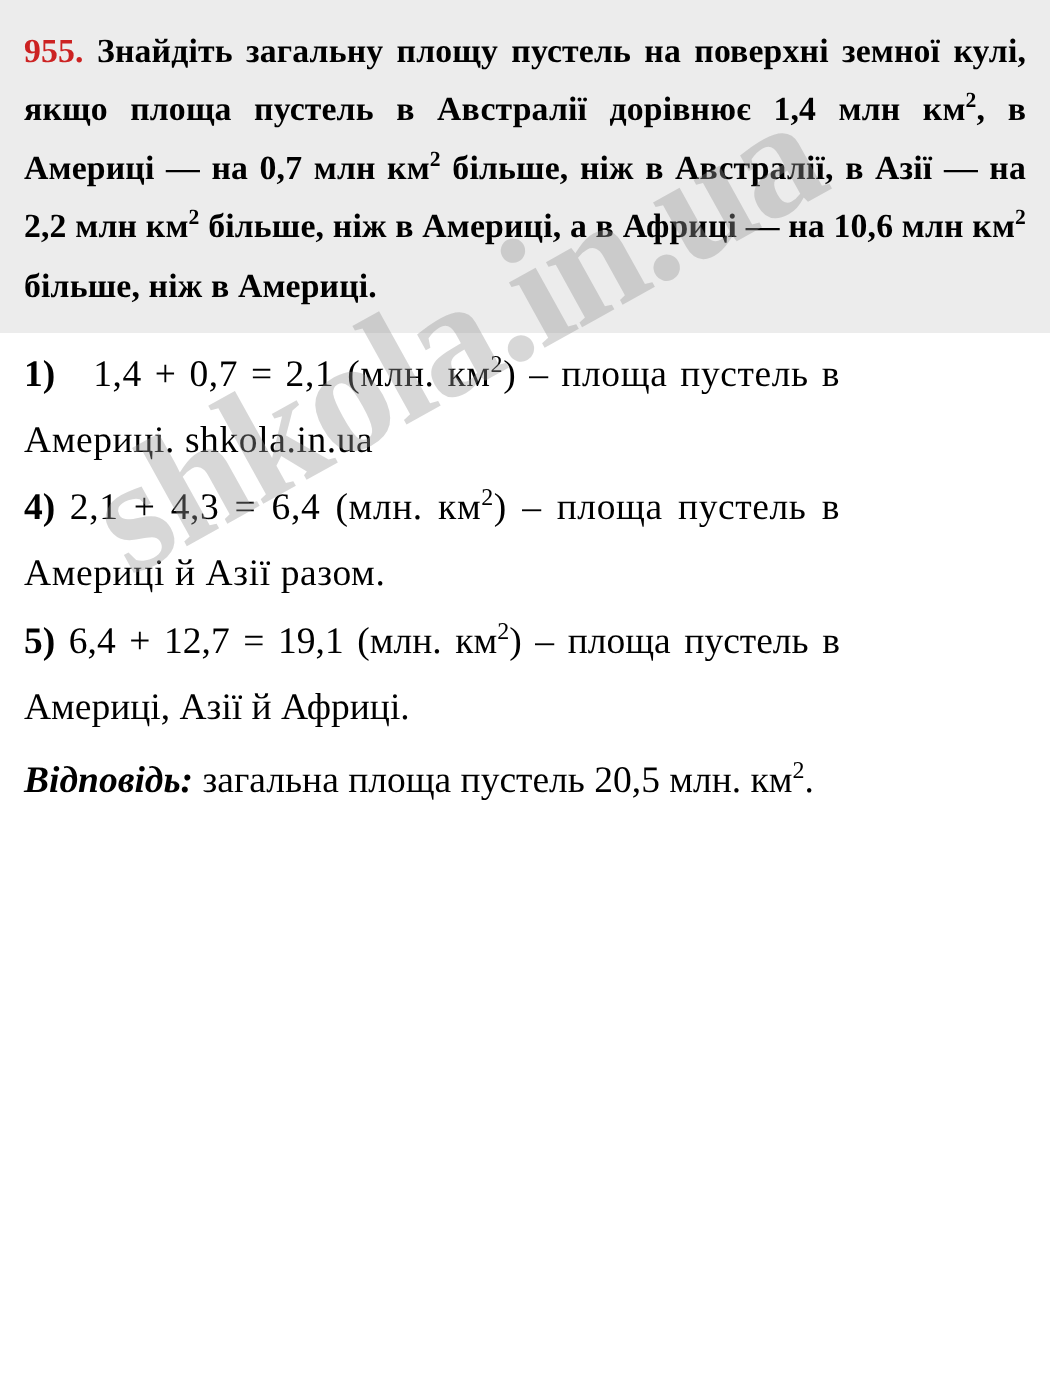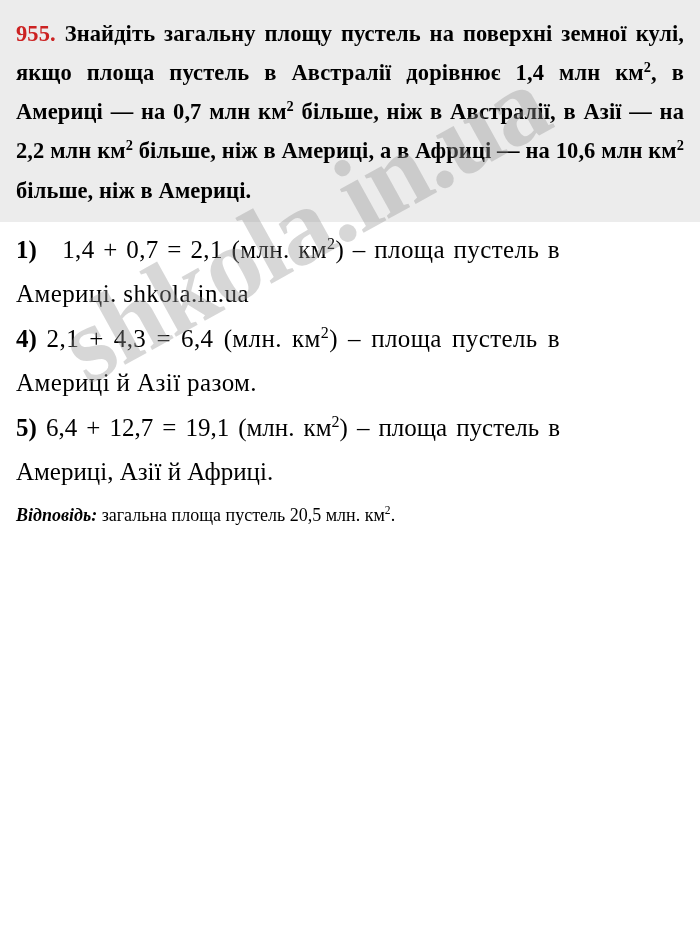--- a/index.html
+++ b/index.html
@@ -52,21 +52,21 @@
     font-size: 25px;
     line-height: 1.76;
     text-align: justify;
     text-align-last: left;
     margin: 0 0 1px 0;
   }
   .step-num {
     font-weight: bold;
   }
   .answer {
-    font-size: 18px;
+    font-size: 25px;
     line-height: 1.7;
     margin-top: 6px;
   }
   .answer-label {
     font-weight: bold;
     font-style: italic;
   }
   sup {
     font-size: 0.64em;
     vertical-align: super;

